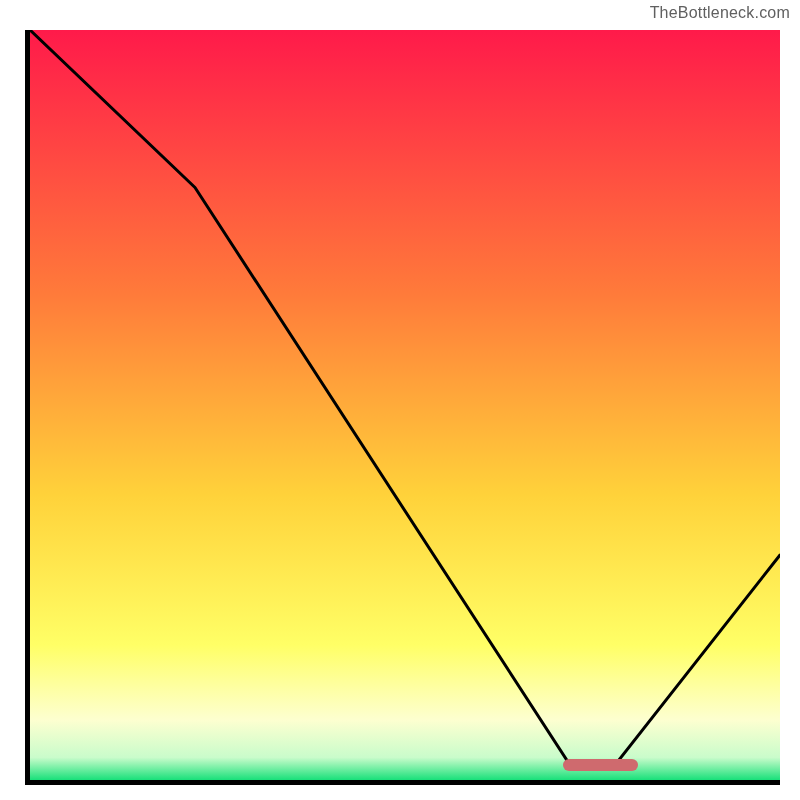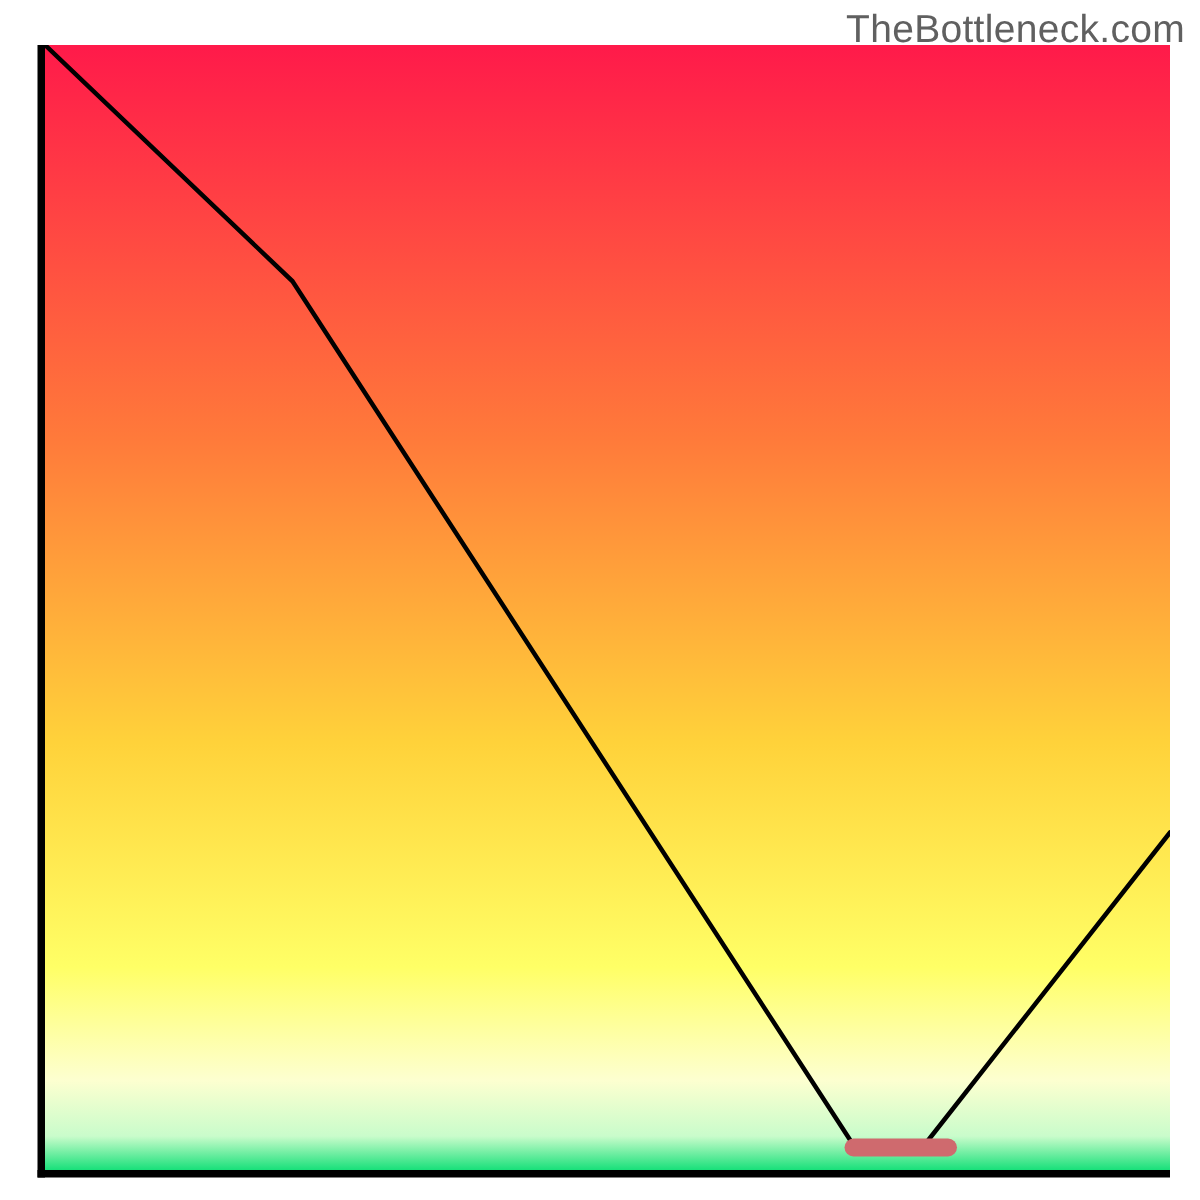--- a/index.html
+++ b/index.html
@@ -12,21 +12,21 @@
   }
   .frame {
     position: relative;
     width: 800px;
     height: 800px;
   }
   .watermark {
     position: absolute;
     top: 4px;
     right: 10px;
-    font-size: 26px;
+    font-size: 16px;
     color: #606060;
     letter-spacing: 0.2px;
   }
   .plot {
     position: absolute;
     left: 25px;
     top: 30px;
     width: 755px;
     height: 755px;
     box-sizing: border-box;

